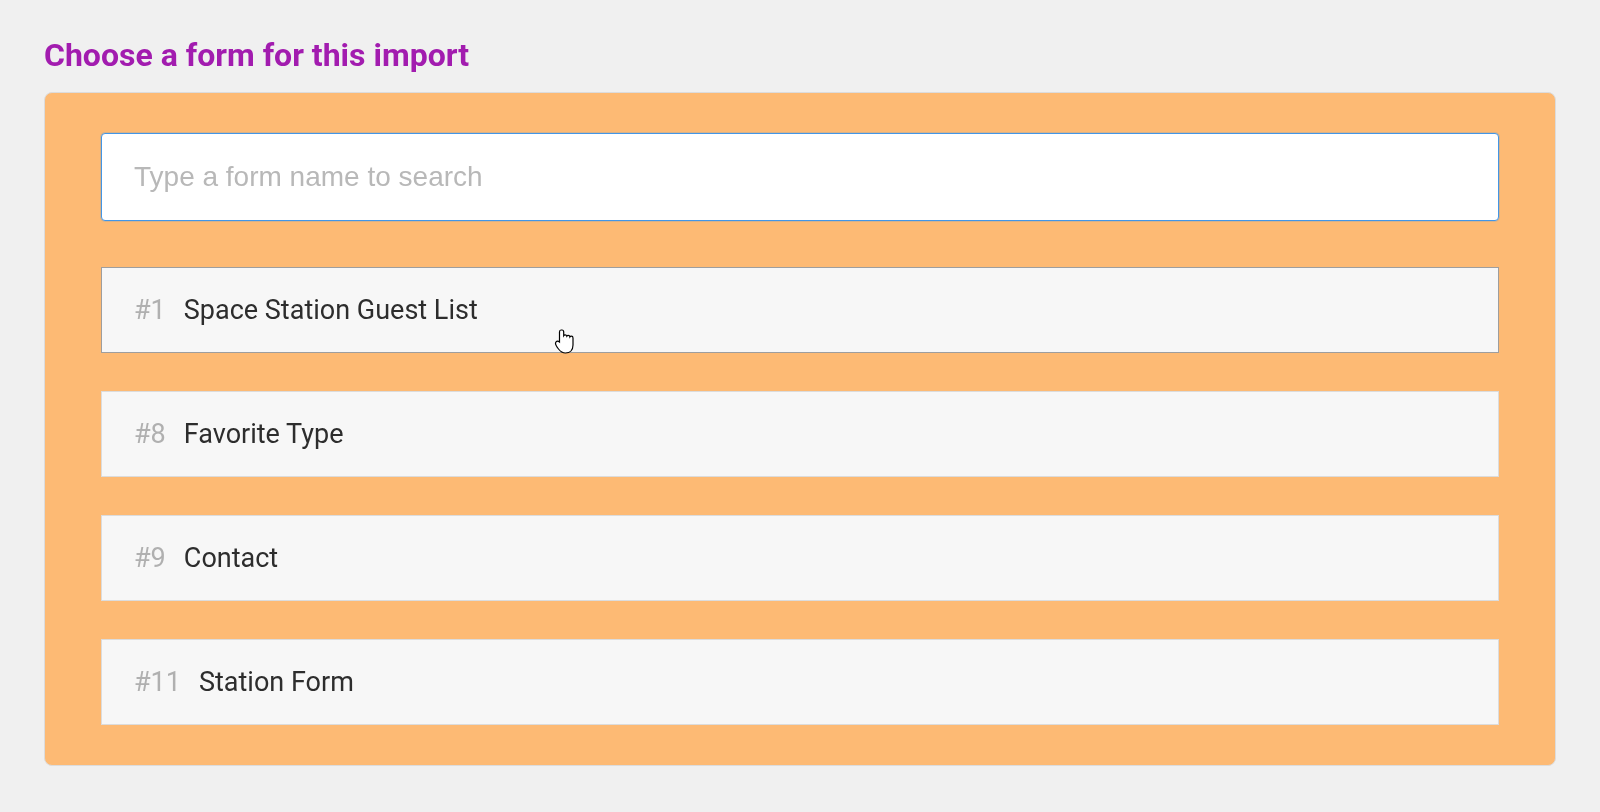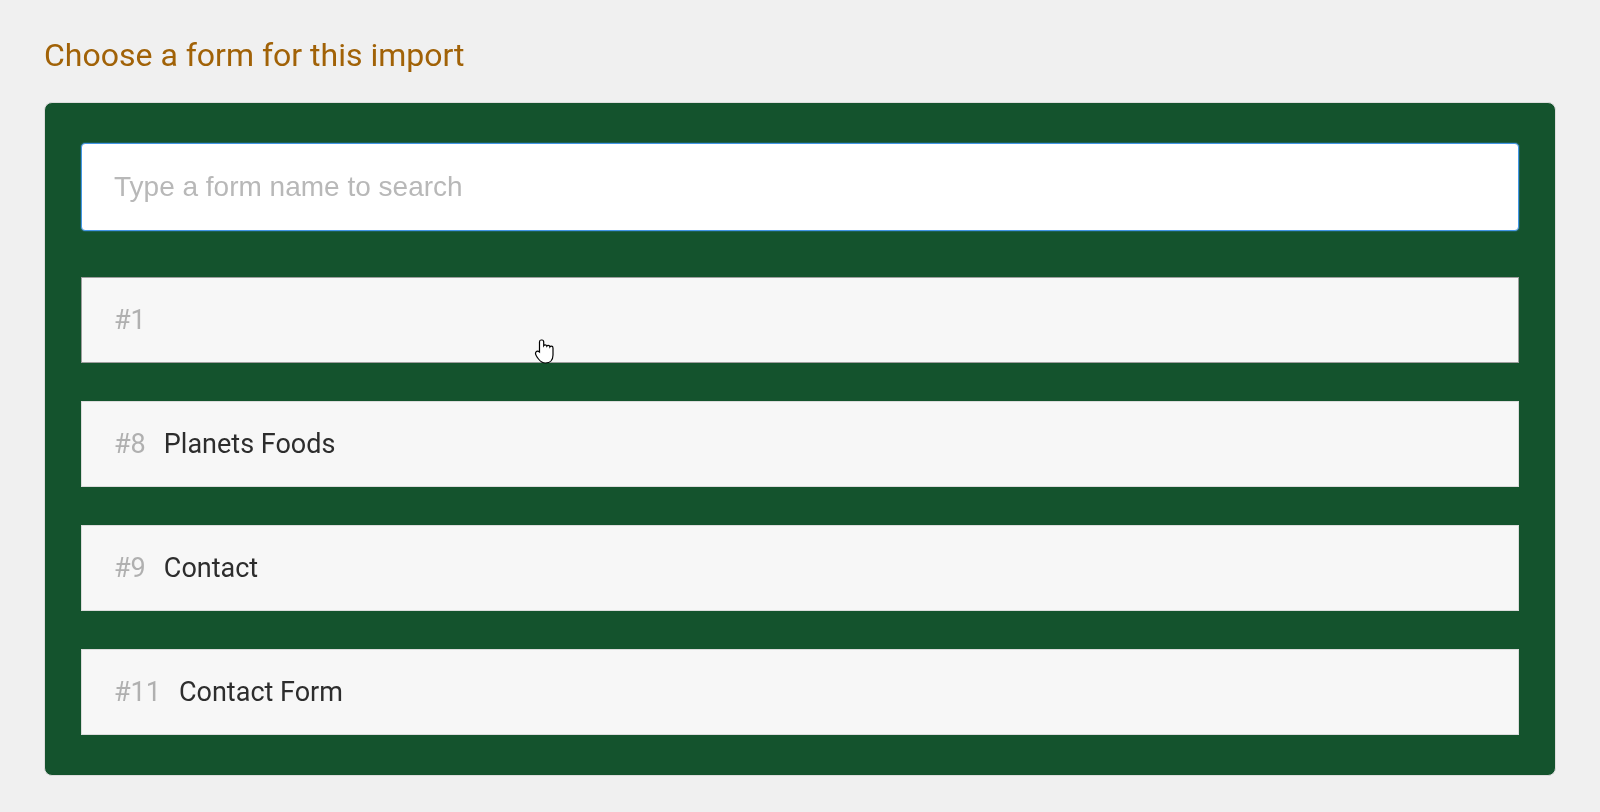--- a/index.html
+++ b/index.html
@@ -9,29 +9,29 @@
     }
     body {
       font-family: -apple-system, BlinkMacSystemFont, "Segoe UI", Roboto, Helvetica, Arial, sans-serif;
       background: #f0f0f0;
       width: 1600px;
       height: 812px;
       padding: 36px 44px;
     }
     .page-title {
       font-size: 32px;
-      font-weight: 400;
-      color: #a16207;
-      margin-bottom: 28px;
+      font-weight: 700;
+      color: #a21caf;
+      margin-bottom: 18px;
     }
     .panel {
-      background: #14532d;
+      background: #fdba74;
       border: 1px solid #dcdcdc;
       border-radius: 8px;
-      padding: 40px 36px;
+      padding: 40px 56px;
     }
     .search-input {
       width: 100%;
       height: 88px;
       border: 1px solid #4396e6;
       border-radius: 4px;
       background: #fff;
       padding: 0 32px;
       font-size: 28px;
       color: #2d2d2d;
@@ -87,36 +87,37 @@
 
 <h1 class="page-title">Choose a form for this import</h1>
 
 <div class="panel">
   <input type="text" class="search-input" placeholder="Type a form name to search" style="">
 
   <div class="form-list">
 
     <div class="form-item hovered">
       <span class="form-id">#1</span>
+      <span class="form-name">Space Station Guest List</span>
       <span class="cursor-icon">
         <svg viewBox="0 0 24 28" width="24" height="28">
           <path d="M7 2 C6 2 5.5 2.8 5.5 4 L5.5 14 C5.5 14 4.5 13.2 3.5 13.2 C2.3 13.2 1.5 14.2 1.5 15.5 C1.5 16.8 3 19 4.5 21 C6 23 8 25 11.5 25 C16 25 19 22 19 17 L19 10 C19 9 18.3 8.2 17.3 8.2 C16.7 8.2 16.2 8.5 15.9 9 C15.8 8.1 15.1 7.4 14.2 7.4 C13.6 7.4 13.1 7.7 12.8 8.2 C12.6 7.4 11.9 6.8 11.1 6.8 C10.5 6.8 10 7.1 9.7 7.6 L9.7 4 C9.7 2.8 9 2 8 2 L7 2 Z" fill="#fff" stroke="#000" stroke-width="1.2"></path>
         </svg>
       </span>
     </div>
 
     <div class="form-item">
       <span class="form-id">#8</span>
-      <span class="form-name">Planets Foods</span>
+      <span class="form-name">Favorite Type</span>
     </div>
 
     <div class="form-item">
       <span class="form-id">#9</span>
       <span class="form-name">Contact</span>
     </div>
 
     <div class="form-item">
       <span class="form-id">#11</span>
-      <span class="form-name">Contact Form</span>
+      <span class="form-name">Station Form</span>
     </div>
 
   </div>
 </div>
 
 </body></html>

